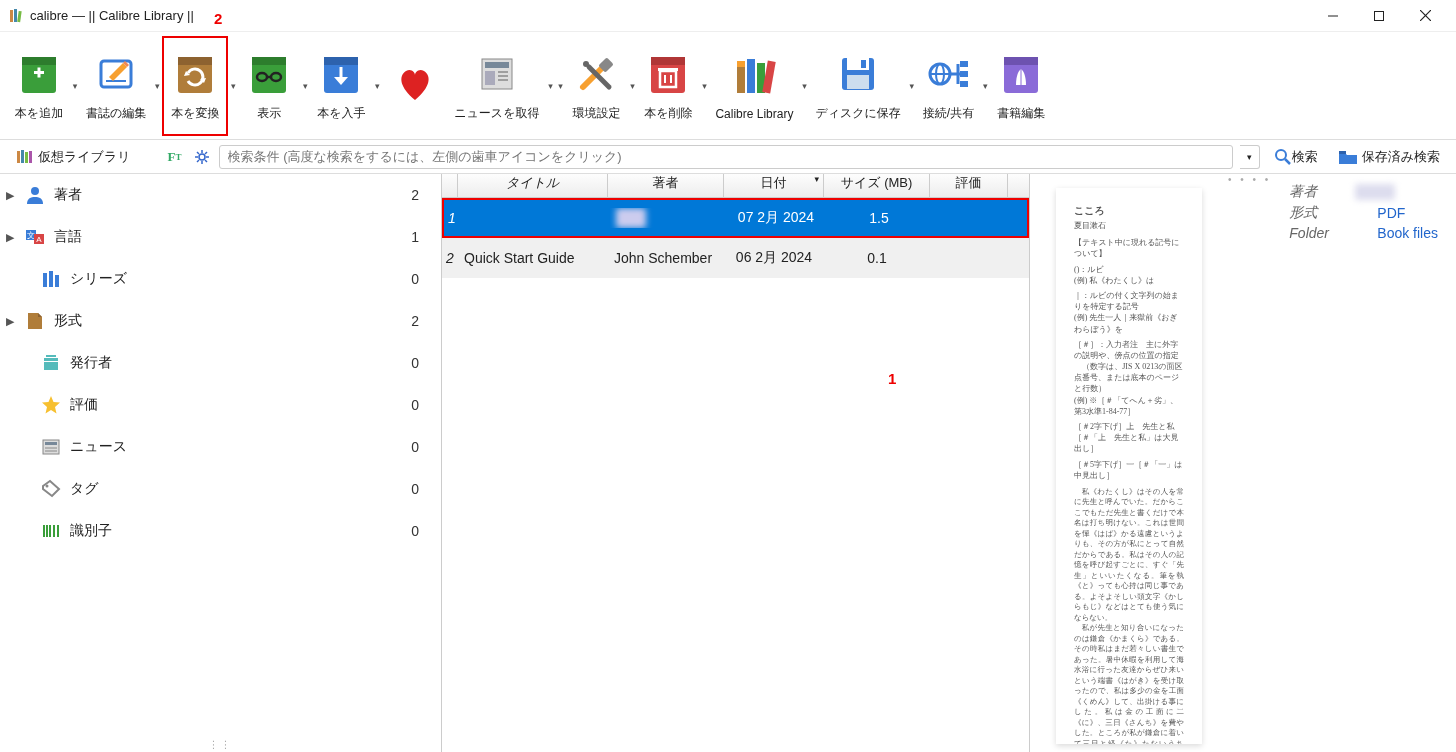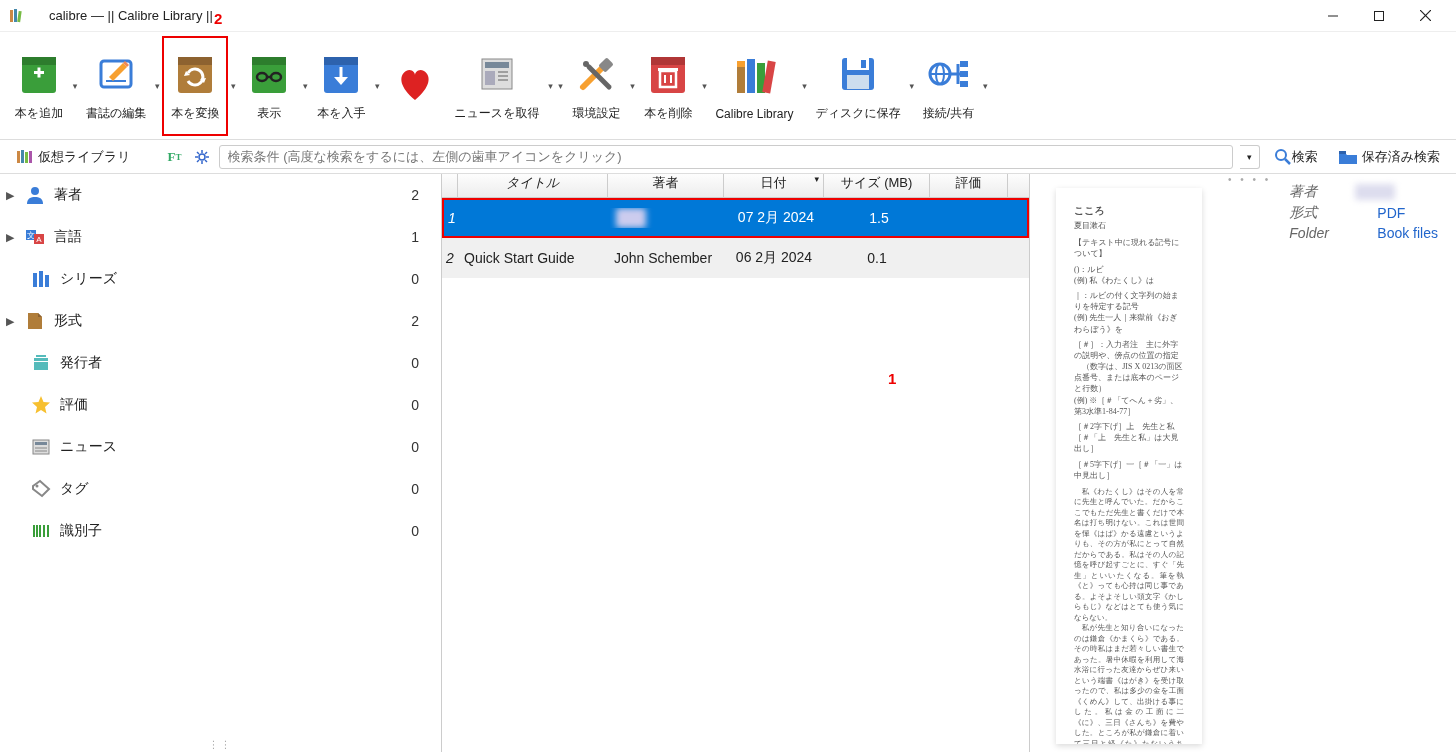--- a/index.html
+++ b/index.html
@@ -1,21 +1,21 @@
 <!DOCTYPE html>
 <html><head>
 <meta charset="utf-8">
 <style>
   * { box-sizing: border-box; margin: 0; padding: 0; }
   body { font-family: "Yu Gothic UI", "Meiryo", sans-serif; font-size: 13px; background: #fff; color: #222; width: 1456px; height: 752px; overflow: hidden; }
   
   
   .titlebar { height: 32px; display: flex; align-items: center; padding: 0 8px; border-bottom: 1px solid #eee; }
   .titlebar .app-icon { width: 16px; height: 16px; margin-right: 6px; }
-  .titlebar .title-text { flex: 1; font-size: 13px; margin-left: 19px; }
+  .titlebar .title-text { flex: 1; font-size: 13px; }
   .titlebar .win-controls { display: flex; gap: 0; }
   .titlebar .win-btn { width: 46px; height: 30px; display: flex; align-items: center; justify-content: center; font-size: 14px; cursor: pointer; }
   .annotation-red { color: #e00; font-weight: bold; font-size: 15px; position: absolute; z-index: 100; }
   
   
   .toolbar { height: 108px; display: flex; align-items: center; padding: 4px 8px; border-bottom: 1px solid #ddd; gap: 0; }
   .tool-item { display: flex; flex-direction: column; align-items: center; justify-content: center; height: 100px; padding: 4px 6px; cursor: pointer; position: relative; }
   .tool-item.highlighted { border: 2px solid #e00; }
   .tool-icon { width: 50px; height: 50px; display: flex; align-items: center; justify-content: center; margin-bottom: 6px; }
   .tool-label { font-size: 12px; text-align: center; white-space: nowrap; }
@@ -34,21 +34,21 @@
   
   .main { display: flex; height: calc(752px - 32px - 108px - 34px); }
   
   
   .sidebar { width: 442px; border-right: 1px solid #ccc; overflow-y: auto; position: relative; }
   .sb-item { display: flex; align-items: center; height: 42px; padding: 0 12px 0 6px; cursor: pointer; }
   .sb-arrow { width: 10px; font-size: 11px; color: #555; }
   .sb-icon { width: 26px; height: 22px; display:flex; align-items:center; justify-content:center; margin: 0 6px; }
   .sb-label { flex: 1; font-size: 14px; }
   .sb-count { font-size: 14px; color: #333; padding-right: 10px; }
-  .sb-item.indent { padding-left: 12px; }
+  .sb-item.indent { padding-left: 22px; }
   .sb-grip { text-align:center; color:#aaa; letter-spacing:2px; font-size:10px; position:absolute; bottom:2px; left:0; right:0; }
   
   
   .booktable { flex: 1; display: flex; flex-direction: column; border-right: 1px solid #ccc; position: relative; }
   .bt-header { display: flex; height: 24px; background: linear-gradient(#fdfdfd,#ededed); border-bottom: 1px solid #ccc; }
   .bt-header-cell { border-right: 1px solid #ccc; display: flex; align-items: flex-start; justify-content: center; font-size: 13px; cursor: pointer; position: relative; }
   .bt-header-cell .sort-dd { position:absolute; right:4px; font-size:9px; }
   .bt-body { flex: 1; overflow: auto; }
   .bt-row { display: flex; height: 40px; align-items: center; }
   .bt-row.selected { background: #0078d7; color: #fff; border: 2px solid #e00; }
@@ -272,20 +272,31 @@
           <rect x="36" y="12" width="8" height="6" fill="#3a7dd8"></rect>
           <rect x="36" y="22" width="8" height="6" fill="#3a7dd8"></rect>
           <rect x="36" y="32" width="8" height="6" fill="#3a7dd8"></rect>
           <line x1="34" y1="15" x2="34" y2="35" stroke="#3a7dd8" stroke-width="3"></line>
         </svg>
       </div>
     <div class="tool-label">接続/共有</div>
   </div>
   <div class="tool-dropdown">▾</div>
 
+  <div class="tool-item">
+    <div class="tool-icon">
+        <svg width="50" height="50" viewBox="0 0 50 50">
+          <rect x="8" y="8" width="34" height="36" rx="3" fill="#8a6bd8"></rect>
+          <rect x="8" y="8" width="34" height="8" fill="#6d52b0"></rect>
+          <path d="M20 36 C20 28 22 22 25 20 C28 22 30 28 30 36 Z" fill="#fff"></path>
+          <line x1="25" y1="20" x2="25" y2="36" stroke="#8a6bd8" stroke-width="1"></line>
+        </svg>
+      </div>
+    <div class="tool-label">書籍編集</div>
+  </div>
 </div>
 
 <div class="searchrow">
   <div class="vl-btn">
     <svg width="18" height="16" viewBox="0 0 18 16">
         <rect x="1" y="2" width="3" height="12" fill="#c84"></rect>
         <rect x="5" y="1" width="3" height="13" fill="#48a"></rect>
         <rect x="9" y="3" width="3" height="11" fill="#7b4"></rect>
         <rect x="13" y="2" width="3" height="12" fill="#a5a"></rect>
       </svg>

